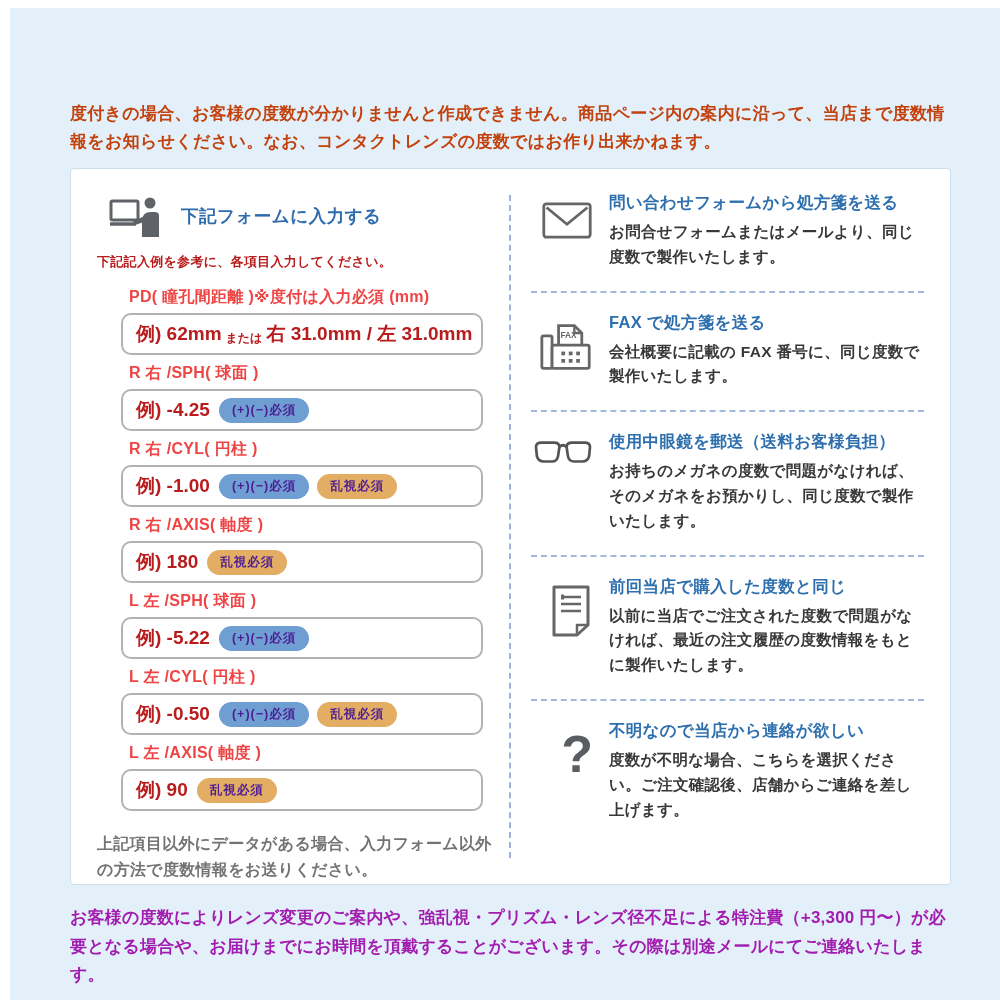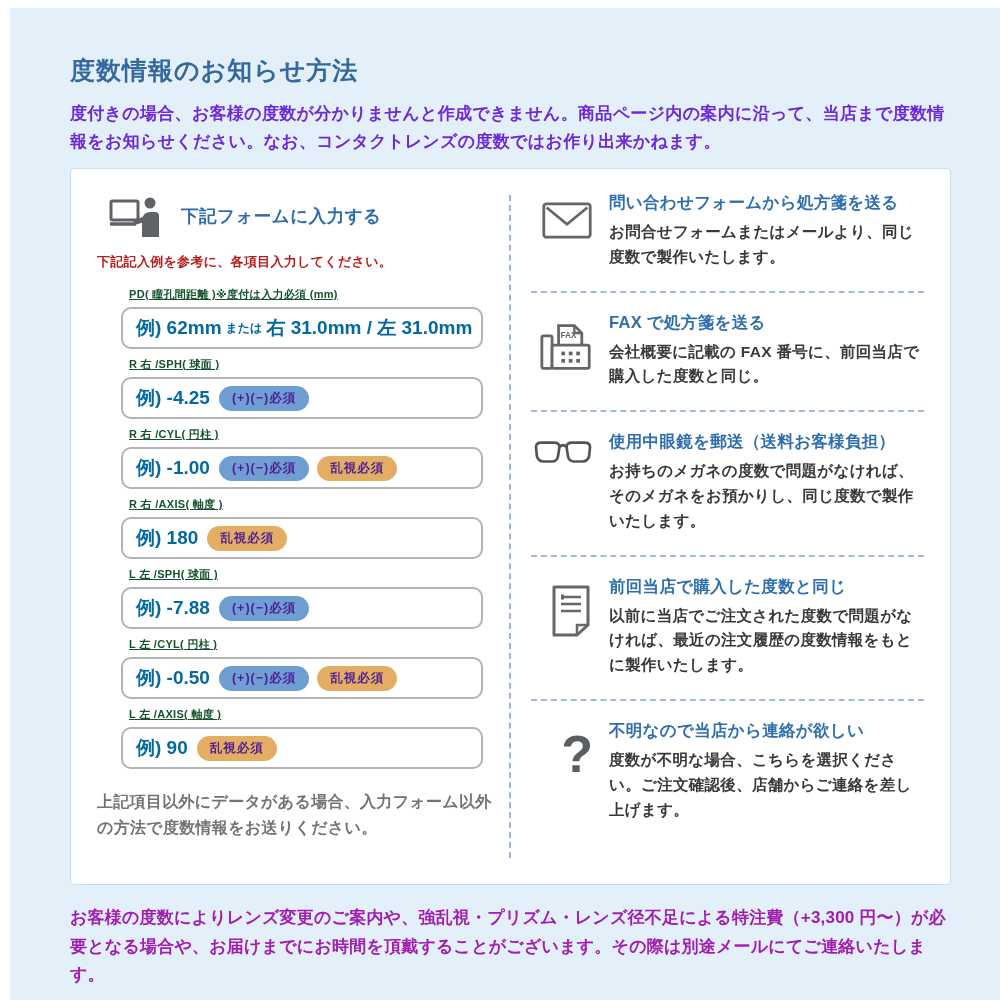--- a/index.html
+++ b/index.html
@@ -1,31 +1,31 @@
 <!DOCTYPE html>
 <html lang="ja"><head>
 <meta charset="utf-8">
 <style>
   * { margin:0; padding:0; box-sizing:border-box; }
   html,body { width:1000px; height:1000px; background:#ffffff; font-family:"Liberation Sans","DejaVu Sans",sans-serif; }
   .sheet { position:absolute; left:10px; top:8px; right:0; bottom:0; background:#e3f0f9; }
   .page-title { position:absolute; left:60px; top:46px; font-size:25px; font-weight:bold; color:#35689d; letter-spacing:1px; }
-  .intro { position:absolute; left:60px; top:92px; width:888px; font-size:17px; line-height:1.62; color:#6d28d9; font-weight:bold; letter-spacing:.3px; }
+  .intro { position:absolute; left:60px; top:92px; width:888px; font-size:17px; line-height:1.62; color:#c2410c; font-weight:bold; letter-spacing:.3px; }
   .panel { position:absolute; left:60px; top:160px; width:881px; height:717px; background:#ffffff; border:1px solid #cbdfee; border-radius:4px; display:flex; overflow:hidden; }
 
   
   .col-left { width:438px; padding:26px 16px 0 24px; }
   .form-head { display:flex; align-items:center; gap:18px; margin-left:14px; }
   .form-head .hicon { width:54px; height:42px; flex:0 0 auto; }
   .form-title { font-size:17.5px; font-weight:bold; color:#2e6cae; letter-spacing:.5px; }
   .instruction { margin:16px 0 16px 2px; font-size:13px; color:#b91c1c; font-weight:bold; letter-spacing:.3px; }
   .fields { margin:14px 0 0 26px; width:362px; }
-  .field-label { font-size:11px; font-weight:bold; color:#14532d; margin:0 0 5px 8px; letter-spacing:.3px;text-decoration:underline; }
+  .field-label { font-size:16px; font-weight:bold; color:#ef4444; margin:0 0 5px 8px; letter-spacing:.3px; }
   .field-box { height:42px; border:2px solid #b3b3b3; border-radius:10px; background:#fff; display:flex; align-items:center; padding:0 8px 0 13px; gap:9px; margin-bottom:8px; }
-  .example { display:flex; align-items:center; gap:4px; font-size:19px; font-weight:bold; color:#0369a1; white-space:nowrap; }
+  .example { display:flex; align-items:flex-end; gap:4px; font-size:19px; font-weight:bold; color:#b91c1c; white-space:nowrap; }
   .example .ex-small { font-size:12px; }
   .badges { display:flex; gap:8px; }
   .pill { display:inline-block; font-size:12.5px; font-weight:bold; color:#4c1d95; padding:4px 13px; border-radius:999px; letter-spacing:1px; white-space:nowrap; }
   .pill-blue { background:#6f9ed3; }
   .pill-orange { background:#e4ad64; }
   .form-note { margin:20px 0 0 2px; font-size:16px; line-height:1.62; color:#737373; font-weight:bold; width:395px; letter-spacing:.3px; }
 
   
   .v-divider { border-left:2px dashed #9eb2da; margin:26px 0; }
 
@@ -38,21 +38,20 @@
   .m-title { font-size:16.5px; font-weight:bold; color:#2e6fae; margin-bottom:6px; letter-spacing:.3px; }
   .m-desc { font-size:15.5px; line-height:1.6; color:#383838; font-weight:bold; letter-spacing:.3px; }
   .qmark { font-size:52px; font-weight:bold; color:#5a5e63; line-height:1; font-family:"Liberation Sans",sans-serif; }
 
   .footer { position:absolute; left:60px; top:896px; width:888px; font-size:17px; line-height:1.68; color:#a21caf; font-weight:bold; letter-spacing:.2px; }
 </style>
 </head>
 <body>
 
 <div class="sheet">
-  <h1 class="page-title">度数情報のお知らせ方法</h1>
   <p class="intro">度付きの場合、お客様の度数が分かりませんと作成できません。商品ページ内の案内に沿って、当店まで度数情報をお知らせください。なお、コンタクトレンズの度数ではお作り出来かねます。</p>
 
   <div class="panel">
     <div class="col-left">
       <div class="form-head">
         <span class="hicon" id="form-head-icon"><svg viewBox="0 0 54 42" width="54" height="42">
               <rect x="2" y="6" width="27" height="19" rx="1.5" fill="#fff" stroke="#5f6368" stroke-width="3"></rect>
               <path d="M1 29 h26" stroke="#5f6368" stroke-width="3.5"></path>
               <circle cx="41" cy="8" r="5.5" fill="#5f6368"></circle>
               <path d="M33 42 V26 q0-9 9-9 h4 q4 0 4 4 v21 z" fill="#5f6368"></path>
@@ -108,21 +107,21 @@
       <span class="badges">
                 <span class="pill pill-orange">乱視必須</span>
               </span>
     </div>
   </div>
 
   <div class="field">
     <div class="field-label">L 左 /SPH( 球面 )</div>
     <div class="field-box">
       <span class="example">
-                <span>例) -7.88</span>
+                <span>例) -5.22</span>
               </span>
       <span class="badges">
                 <span class="pill pill-blue">(+)(−)必須</span>
               </span>
     </div>
   </div>
 
   <div class="field">
     <div class="field-label">L 左 /CYL( 円柱 )</div>
     <div class="field-box">
@@ -180,21 +179,21 @@
                 <rect x="32" y="34" width="4" height="4"></rect>
                 <rect x="40" y="34" width="4" height="4"></rect>
                 <rect x="24" y="42" width="4" height="4"></rect>
                 <rect x="32" y="42" width="4" height="4"></rect>
                 <rect x="40" y="42" width="4" height="4"></rect>
               </g>
             </svg>
           </span>
     <div class="m-body">
       <div class="m-title">FAX で処方箋を送る</div>
-      <div class="m-desc">会社概要に記載の FAX 番号に、前回当店で購入した度数と同じ。</div>
+      <div class="m-desc">会社概要に記載の FAX 番号に、同じ度数で製作いたします。</div>
     </div>
   </div>
 
   <div class="method">
     <span class="m-icon">
             <svg viewBox="0 0 66 30" width="60" height="27">
               <path d="M3 9 q0-5 6-5 h14 q6 0 6 5 l-1.5 10 q-1 6-7 6 h-9 q-6 0-7.5-6 z" fill="none" stroke="#555" stroke-width="3"></path>
               <path d="M37 9 q0-5 6-5 h14 q6 0 6 5 l-1 10 q-1.5 6-7.5 6 h-9 q-6 0-7-6 z" fill="none" stroke="#555" stroke-width="3"></path>
               <path d="M29 9 q4-4 8 0" fill="none" stroke="#555" stroke-width="3"></path>
             </svg>

